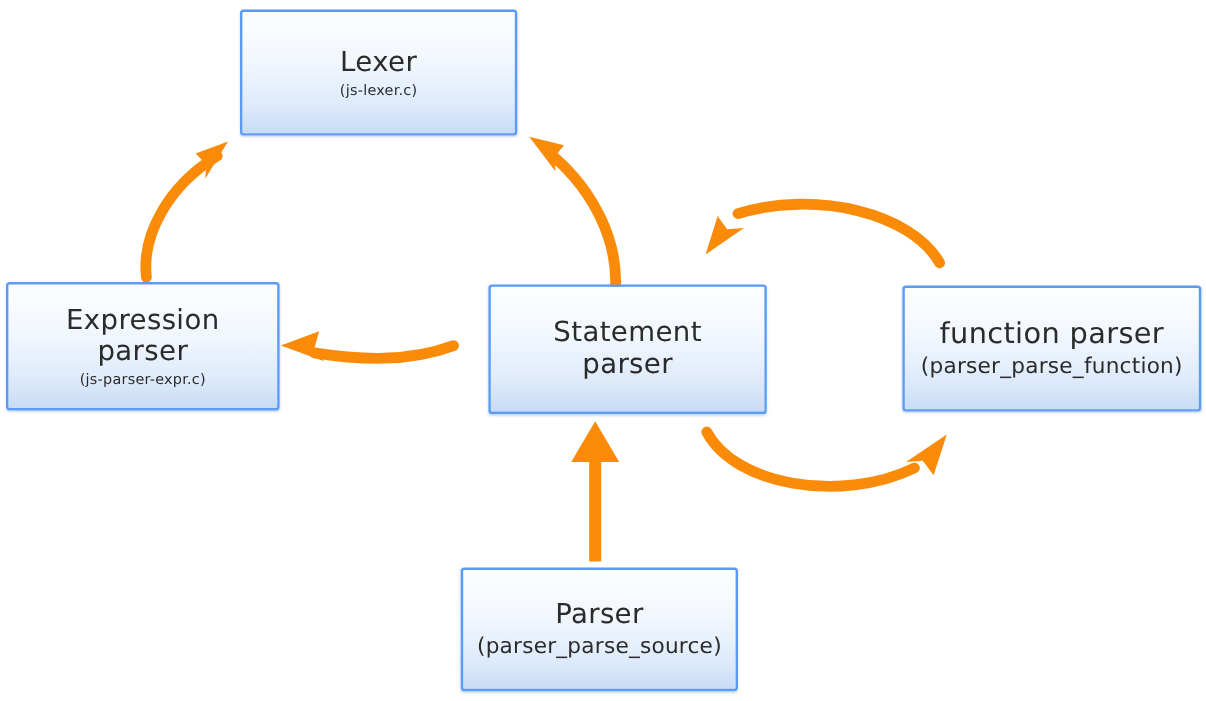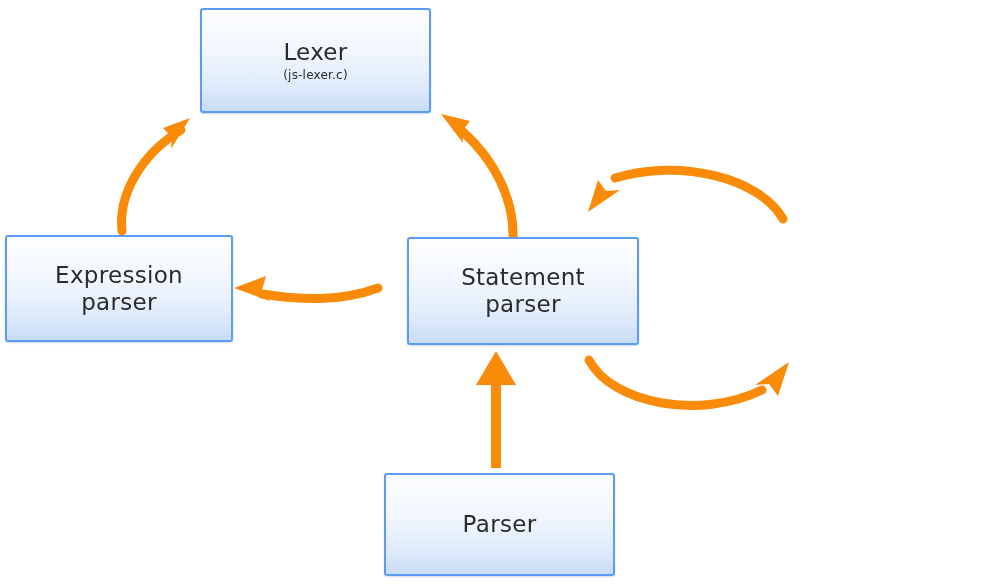--- a/index.html
+++ b/index.html
@@ -97,25 +97,31 @@
   </svg>
 
   <div class="node-box" id="box-lexer">
     <div class="node-title">Lexer</div>
     <div class="node-sub">(js-lexer.c)</div>
   </div>
 
   <div class="node-box" id="box-expr">
     <div class="node-title">Expression
 parser</div>
+    <div class="node-sub">(js-parser-expr.c)</div>
   </div>
 
   <div class="node-box" id="box-statm">
     <div class="node-title">Statement
 parser</div>
   </div>
 
+  <div class="node-box" id="box-func">
+    <div class="node-title">function parser</div>
+    <div class="node-sub">(parser_parse_function)</div>
+  </div>
 
   <div class="node-box" id="box-parser">
     <div class="node-title">Parser</div>
+    <div class="node-sub">(parser_parse_source)</div>
   </div>
 
 </div>
 
 </body></html>

